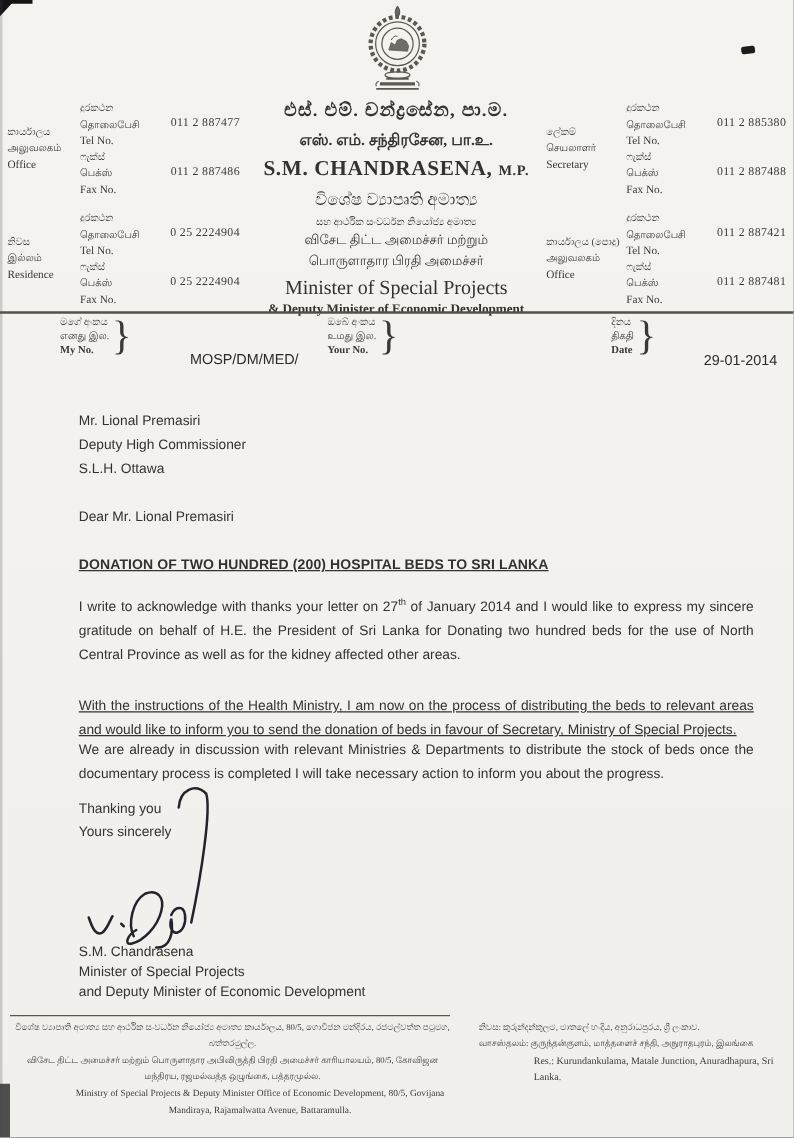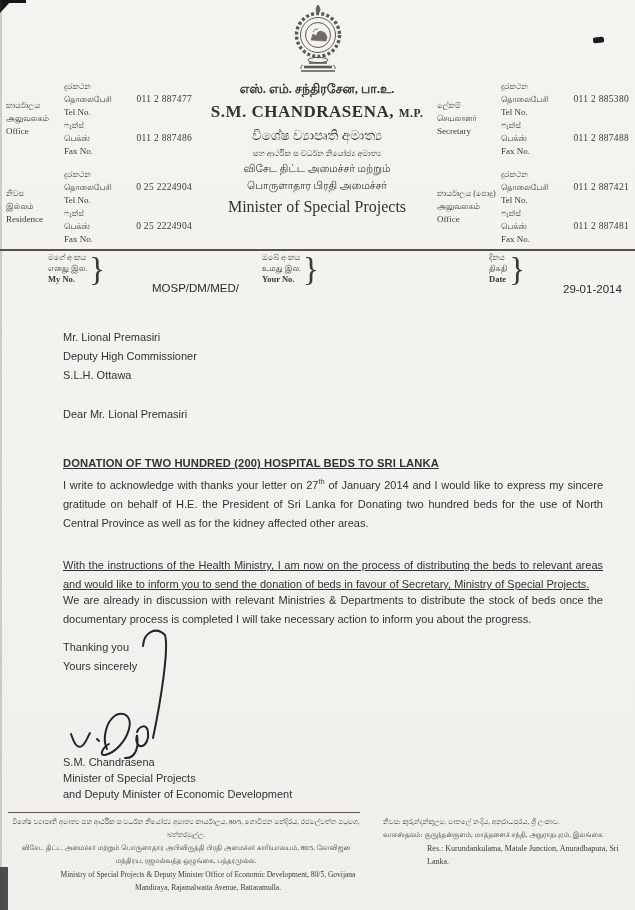--- a/index.html
+++ b/index.html
@@ -213,27 +213,29 @@
           <span class="lbl">பெக்ஸ்</span>
           <span class="num">011 2 887481</span>
         </div>
       <div class="row">
           <span class="lbl en">Fax No.</span>
         </div>
     </div>
   </div>
 
   <div class="abs masthead">
+    <div class="mh-si-name">එස්. එම්. චන්ද්‍රසේන, පා.ම.</div>
     <div class="mh-ta-name">எஸ். எம். சந்திரசேன, பா.உ.</div>
     <div class="mh-en-name"><span>S.M. CHANDRASENA,</span> <span class="post">M.P.</span></div>
     <div class="mh-si-title">විශේෂ ව්‍යාපෘති අමාත්‍ය</div>
     <div class="mh-si-sub">සහ ආර්ථික සංවර්ධන නියෝජ්‍ය අමාත්‍ය</div>
     <div class="mh-ta-1">விசேட திட்ட அமைச்சர் மற்றும்</div>
     <div class="mh-ta-2">பொருளாதார பிரதி அமைச்சர்</div>
     <div class="mh-en-title">Minister of Special Projects</div>
+    <div class="mh-en-sub">&amp; Deputy Minister of Economic Development</div>
   </div>
 
   <div class="abs header-rule"></div>
 
   <div class="abs ref-group" style="left:48px;top:253px;">
     <div class="ref-lines">
       <div>මගේ අංකය</div>
       <div>எனது இல.</div>
       <div class="en">My No.</div>
     </div>
@@ -261,21 +263,21 @@
   <div class="abs ref-value" style="left:526px;top:283px;">29-01-2014</div>
 
   <div class="abs body-text address" style="left:63px;top:328px;">
     <div>Mr. Lional Premasiri</div>
     <div>Deputy High Commissioner</div>
     <div>S.L.H. Ottawa</div>
   </div>
 
   <div class="abs body-text" style="left:63px;top:408px;">Dear Mr. Lional Premasiri</div>
 
-  <div class="abs body-text subject" style="left:63px;top:457px;">DONATION OF TWO HUNDRED (200) HOSPITAL BEDS TO SRI LANKA</div>
+  <div class="abs body-text subject" style="left:63px;top:446px;">DONATION OF TWO HUNDRED (200) HOSPITAL BEDS TO SRI LANKA</div>
 
   <div class="abs body-text para" style="left:63px;top:472px;">
     <span>I write to acknowledge with thanks your letter on 27</span><sup>th</sup><span> of January 2014 and I would like to express my sincere gratitude on behalf of H.E. the President of Sri Lanka for Donating two hundred beds for the use of North Central Province as well as for the kidney affected other areas.</span>
   </div>
 
   <div class="abs body-text para" style="left:63px;top:556px;text-decoration:underline;">With the instructions of the Health Ministry, I am now on the process of distributing the beds to relevant areas and would like to inform you to send the donation of beds in favour of Secretary, Ministry of Special Projects.</div>
 
   <div class="abs body-text para" style="left:63px;top:591px;">We are already in discussion with relevant Ministries &amp; Departments to distribute the stock of beds once the documentary process is completed I will take necessary action to inform you about the progress.</div>
 
   <div class="abs body-text closing" style="left:63px;top:638px;">

